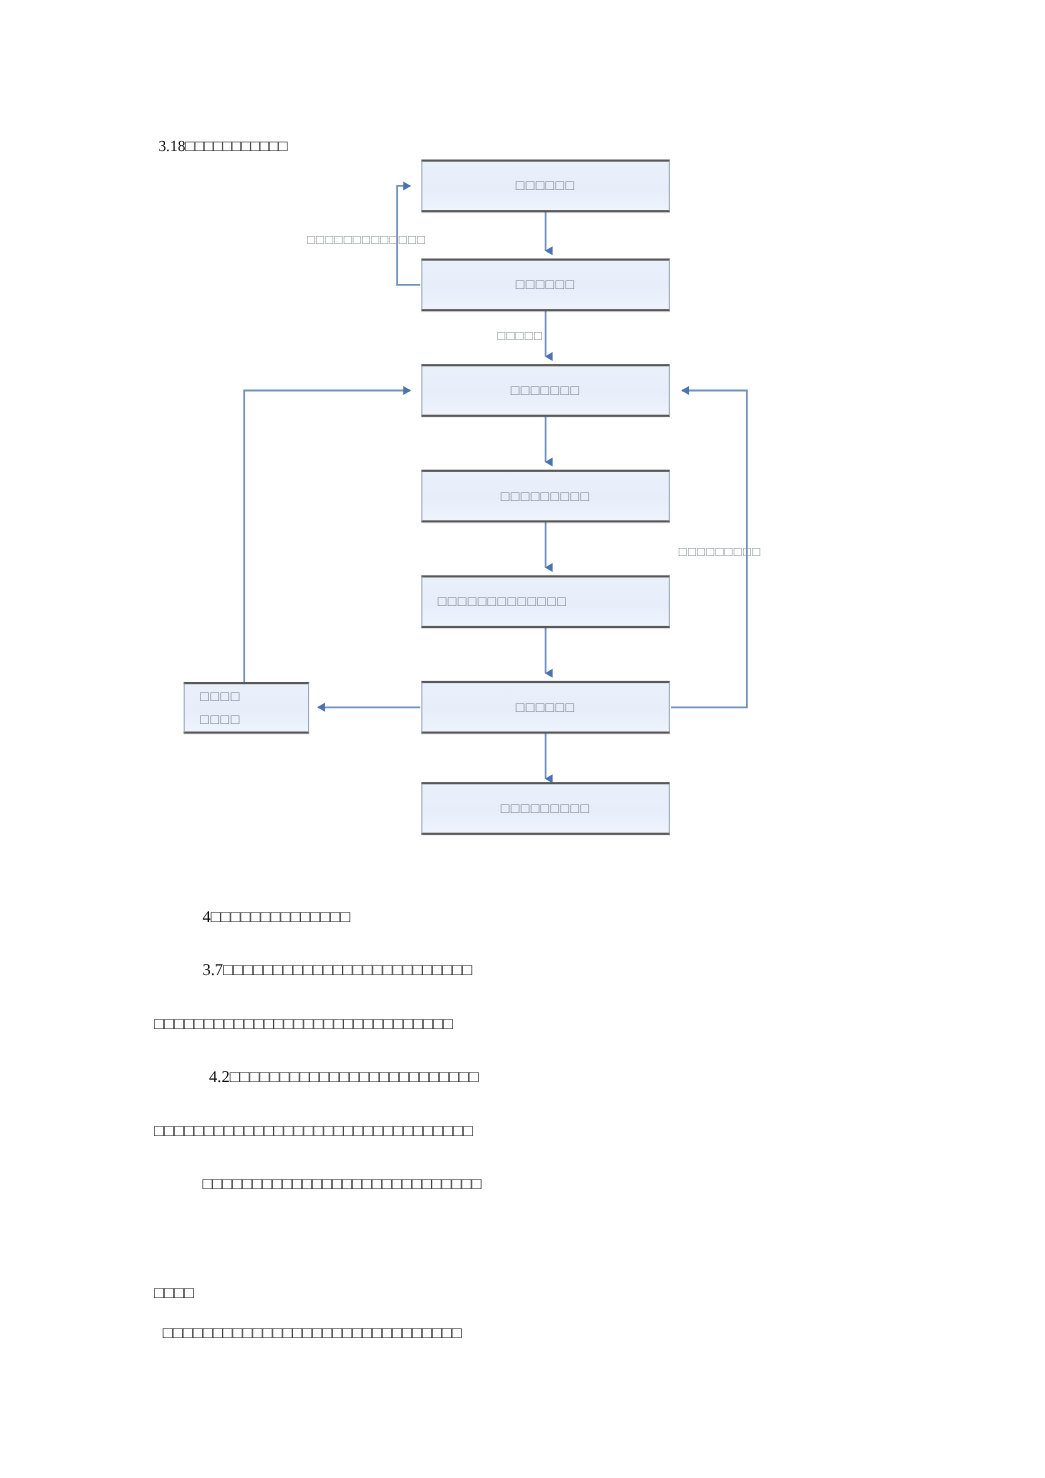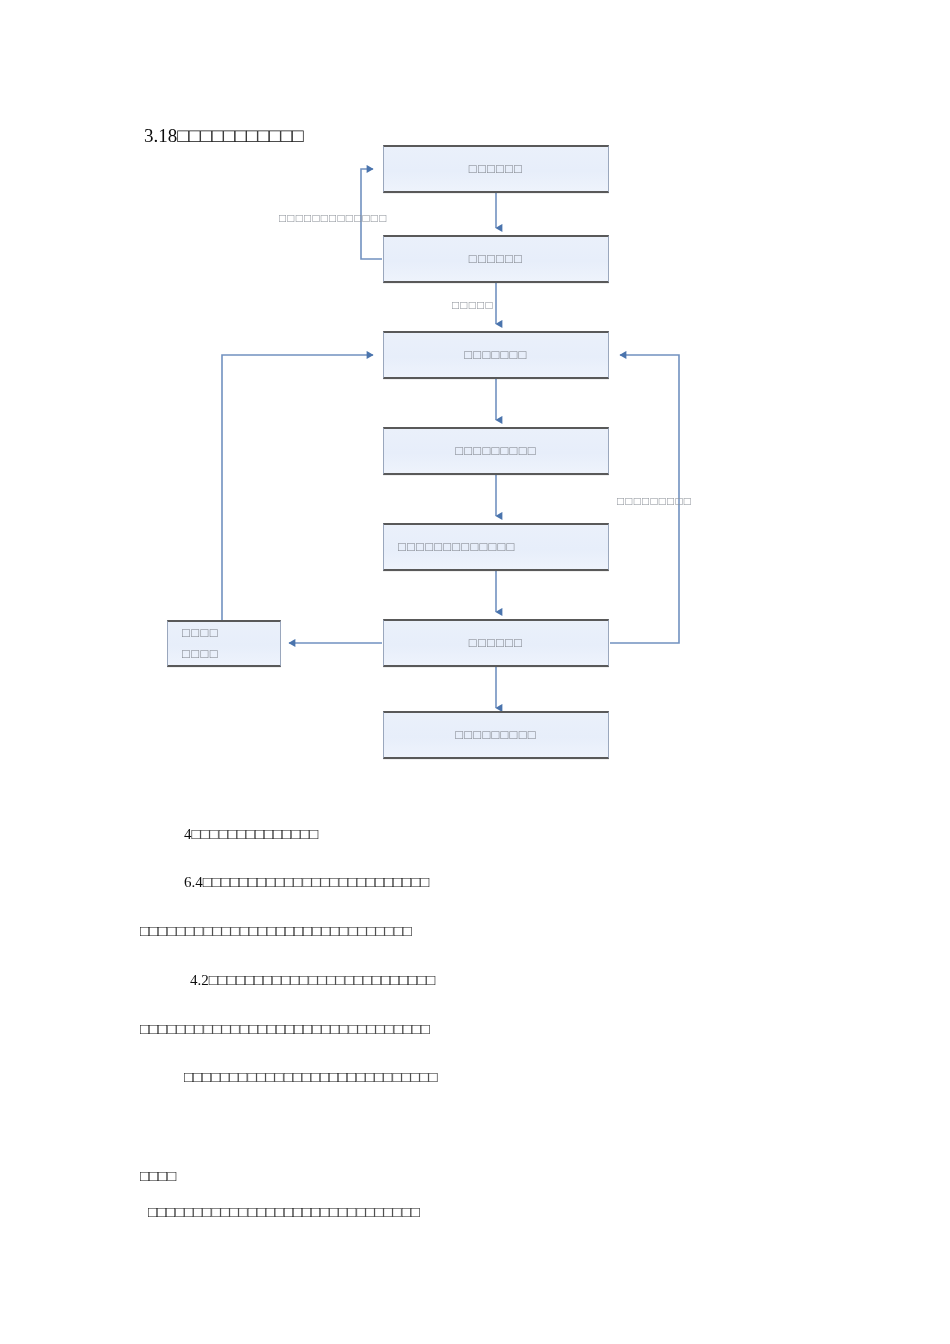--- a/index.html
+++ b/index.html
@@ -83,21 +83,21 @@
     left: 0;
     top: 0;
     width: 950px;
     height: 800px;
     pointer-events: none;
   }
 </style>
 </head>
 <body>
 
-<div class="doc-text" style="left:144px; top:126px; font-size:19px;">3.18□□□□□□□□□□□</div>
+<div class="doc-text" style="left:144px; top:126px; font-size:14px;">3.18□□□□□□□□□□□</div>
 
 <div id="flowchart">
 
   <svg id="edges" viewBox="0 0 950 800">
     <defs>
       <marker id="arr-down" markerWidth="9" markerHeight="9" refX="4.5" refY="7.6" orient="auto" markerUnits="userSpaceOnUse">
         <path d="M0.4,1.2 L4.5,8.2 L8.6,1.2 Z" fill="#4a74ad"></path>
       </marker>
       <marker id="arr-right" markerWidth="9" markerHeight="9" refX="7.6" refY="4.5" orient="auto" markerUnits="userSpaceOnUse">
         <path d="M1.2,0.4 L8.2,4.5 L1.2,8.6 Z" fill="#4a74ad"></path>
@@ -167,21 +167,21 @@
   <div class="edge-label" style="left:279px; top:211px;">□□□□□□□□□□□□□</div>
 
   <div class="edge-label" style="left:452px; top:298px;">□□□□□</div>
 
   <div class="edge-label" style="left:617px; top:494px;">□□□□□□□□□</div>
 
 </div>
 
 <div class="doc-text" style="left:184px; top:826px;">4□□□□□□□□□□□□□□</div>
 
-<div class="doc-text" style="left:184px; top:874px;">6.4□□□□□□□□□□□□□□□□□□□□□□□□□</div>
+<div class="doc-text" style="left:184px; top:874px;">3.7□□□□□□□□□□□□□□□□□□□□□□□□□</div>
 
 <div class="doc-text" style="left:140px; top:923px;">□□□□□□□□□□□□□□□□□□□□□□□□□□□□□□</div>
 
 <div class="doc-text" style="left:190px; top:972px;">4.2□□□□□□□□□□□□□□□□□□□□□□□□□</div>
 
 <div class="doc-text" style="left:140px; top:1021px;">□□□□□□□□□□□□□□□□□□□□□□□□□□□□□□□□</div>
 
 <div class="doc-text" style="left:184px; top:1069px;">□□□□□□□□□□□□□□□□□□□□□□□□□□□□</div>
 
 <div class="doc-text" style="left:140px; top:1168px;">□□□□</div>

